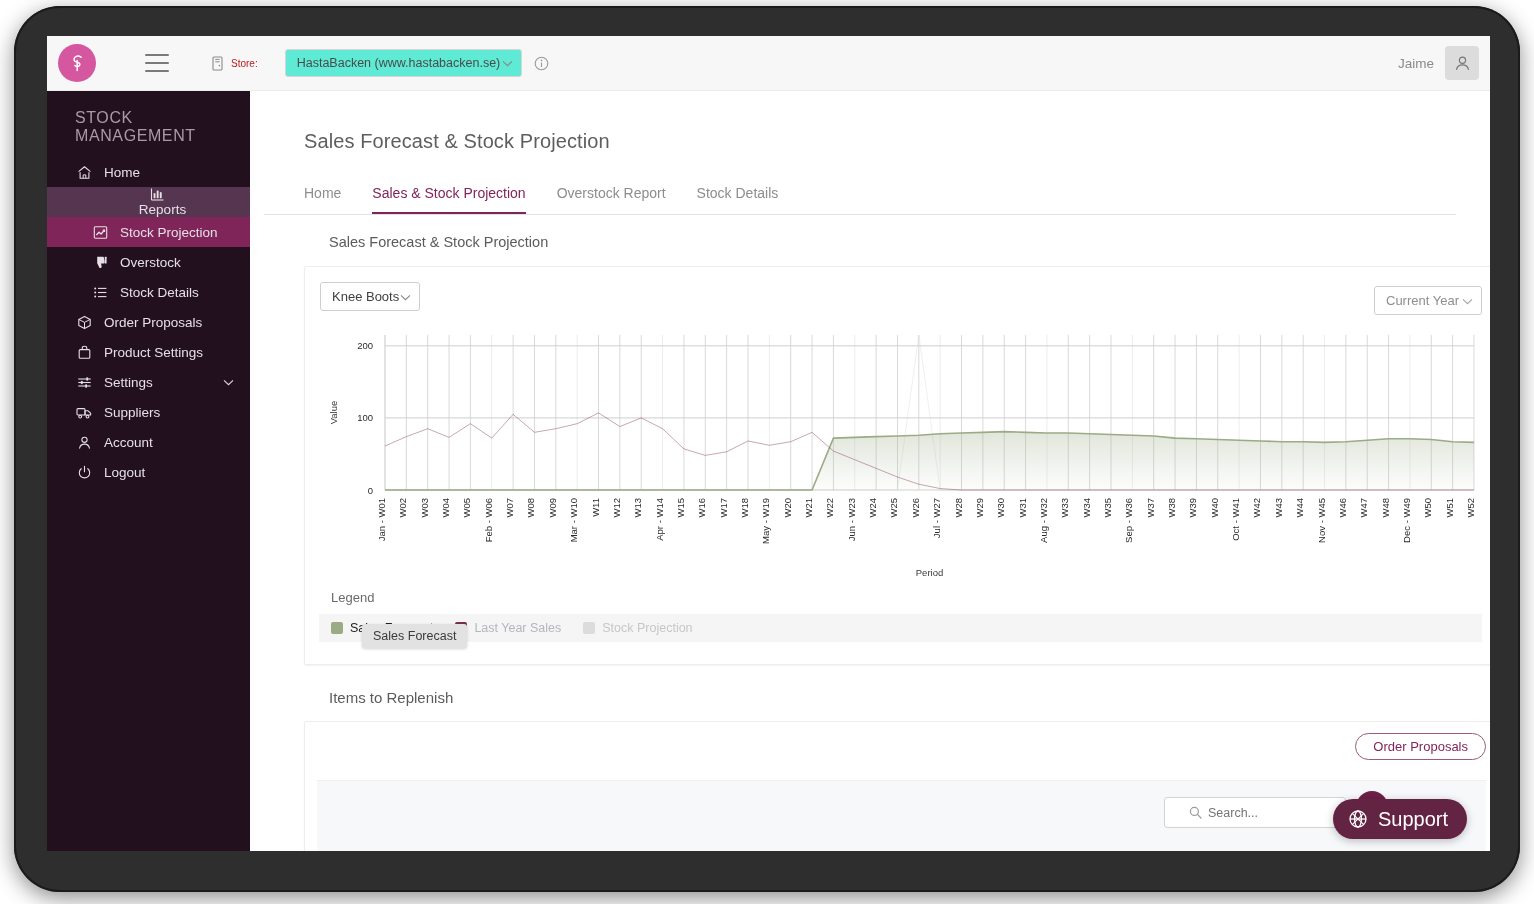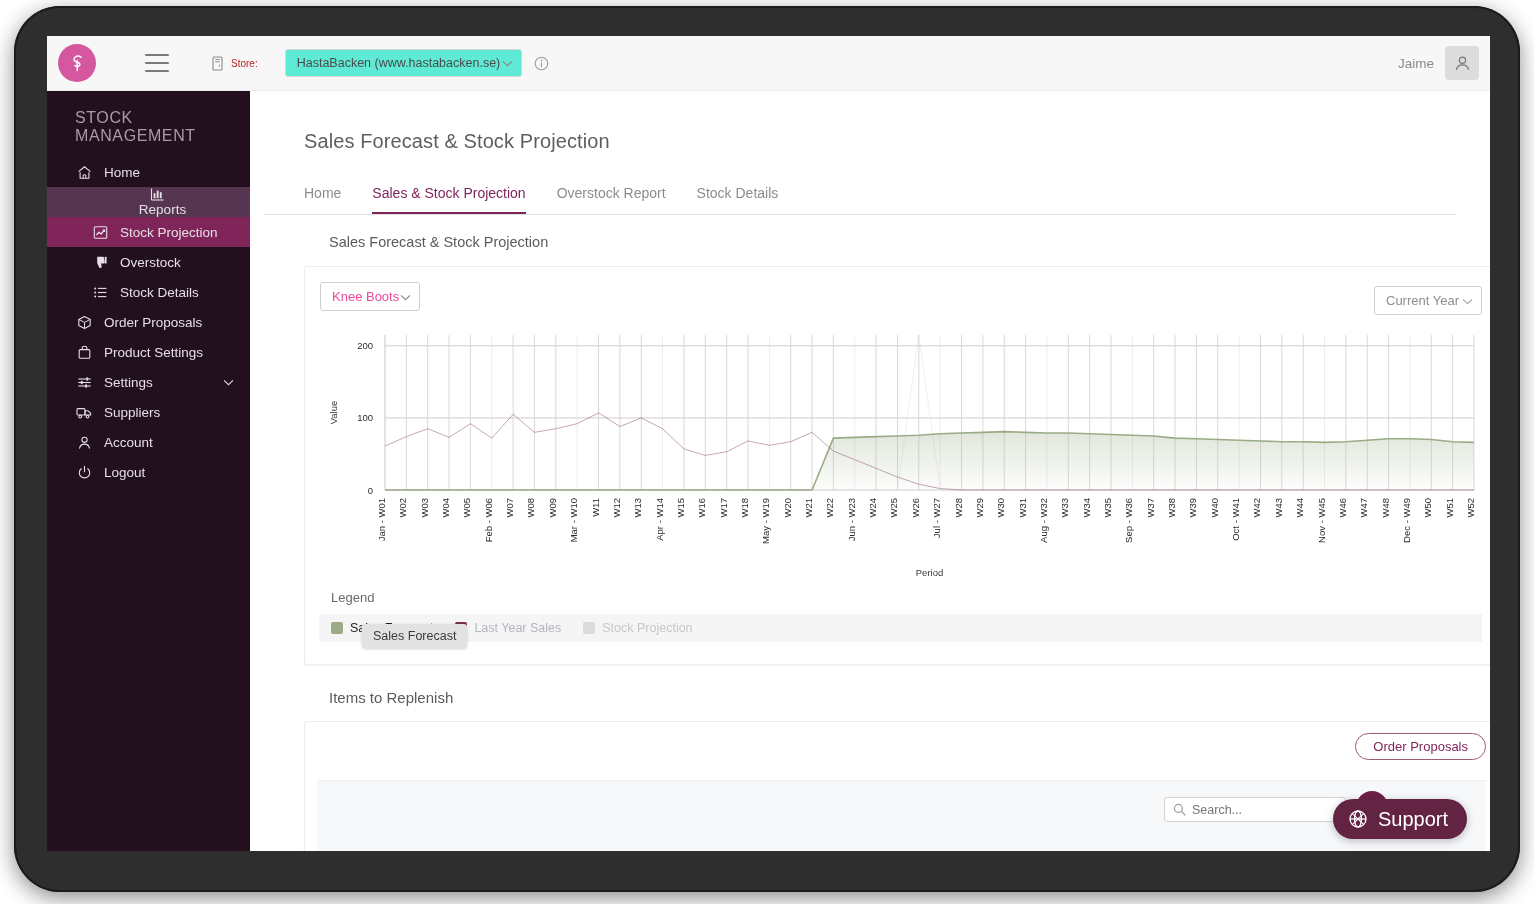--- a/index.html
+++ b/index.html
@@ -114,21 +114,21 @@
     background: #fff; border: 1px solid #ededed; border-radius: 2px;
     box-shadow: 0 1px 2px rgba(0,0,0,.05);
   }
   .card-toolbar {
     height: 58px; display: flex; align-items: center;
     padding: 0 16px 0 15px;
   }
   .select-box {
     height: 29px; border: 1px solid #cfcfcf; border-radius: 3px;
     display: flex; align-items: center; justify-content: space-between;
-    padding: 0 8px 0 11px; font-size: 13px; color: #ec4899;
+    padding: 0 8px 0 11px; font-size: 13px; color: #404040;
     background: #fff; cursor: pointer;
   }
   #product-select { width: 100px; }
   #year-select { width: 108px; margin-left: auto; color: #8e8e8e; margin-top: 8px; }
   
   #chart-wrap { padding: 0 16px 6px 14px; position: relative; }
   #chart-svg { display: block; }
   .legend-title { font-size: 13px; color: #6a6a6a; padding: 4px 0 9px 26px; }
   .legend-bar {
     margin: 0 16px 0 14px; height: 28px; background: #f5f5f5;
@@ -154,23 +154,23 @@
     height: 27px; padding: 0 17px; border: 1px solid #9c5a7c;
     border-radius: 14px; color: #80255a; background: #fff;
     font-size: 13px; display: flex; align-items: center; cursor: pointer;
   }
   #table-zone {
     position: absolute; left: 12px; top: 58px; right: 12px; bottom: 0;
     background: #f7f8fa; border-top: 1px solid #eef0f2;
   }
   .search-box {
     position: absolute; right: 140px; top: 16px;
-    width: 182px; height: 25px; background: #fff;
+    width: 182px; height: 31px; background: #fff;
     border: 1px solid #d3d3d3; border-radius: 3px;
-    display: flex; align-items: center; padding-left: 8px;
+    display: flex; align-items: center; padding-left: 24px;
   }
   .search-box .si { color: #9b9b9b; margin-right: 6px; display:flex; }
   .search-box input {
     border: none; outline: none; font-size: 12.5px; color: #6f6f6f;
     font-family: "Liberation Sans", sans-serif; width: 140px; background: transparent;
   }
   .round-btn {
     position: absolute; right: 98px; top: 10px;
     width: 32px; height: 32px; border-radius: 50%; background: #6e2048;
     display: flex; align-items: center; justify-content: center; cursor: pointer;

